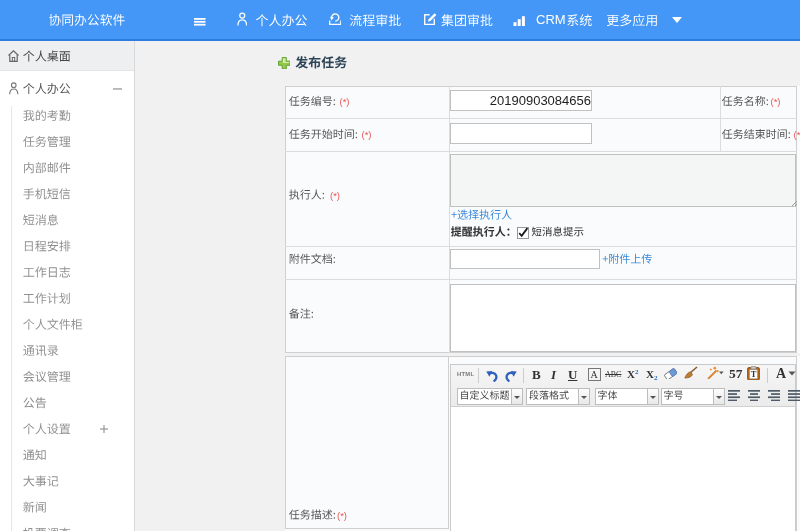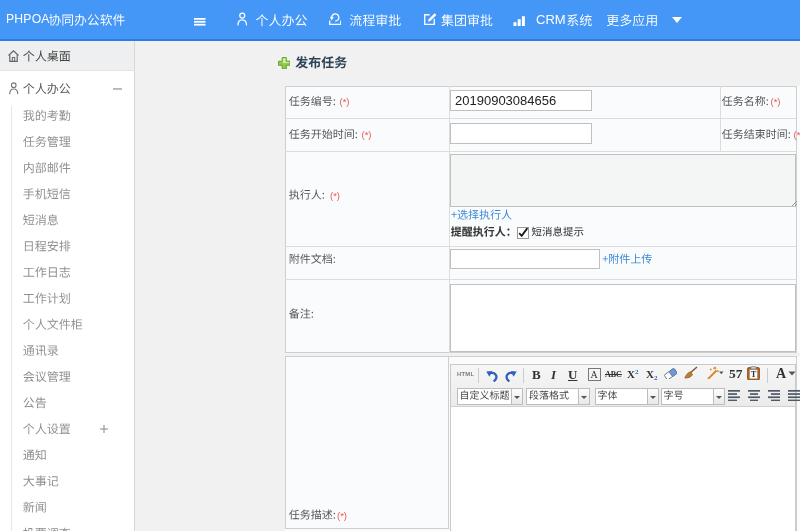--- a/index.html
+++ b/index.html
@@ -22,42 +22,41 @@
 #guide { position:absolute; left:10.5px; top:106px; width:1px; height:425px; background:#e7e7e7; }
 
 #tbl1 { position:absolute; left:285px; top:85.5px; width:512px; height:267px;
   background:#fafbfc; border:1px solid #cfcfcf; }
 #tbl2l { position:absolute; left:285px; top:356px; width:164px; height:172.5px;
   background:#fafbfc; border:1px solid #cfcfcf; border-top:1px solid #cfcfcf; }
 #tbl2r { position:absolute; left:449px; top:356px; width:348px; height:175px;
   background:#fafbfc; border-top:1px solid #cfcfcf; border-right:1px solid #cfcfcf; }
 .hline { position:absolute; left:285px; width:512px; height:1px; background:#dcdcdc; }
 .vline { position:absolute; width:1px; background:#dcdcdc; }
-input,textarea { position:absolute; border:1px solid #c0c0c0; background:#fff; }
+input,textarea { position:absolute; border:1px solid #c0c0c0; background:#fff;text-align:right; }
 .inp { height:21px; width:142px; left:450px; font-size:13px; color:#222; padding-left:4px;
   font-family:"Liberation Sans",sans-serif; }
 .star { position:absolute; color:#ec5452; font-size:9.5px; z-index:60; }
 
 #ed { position:absolute; left:450px; top:363.5px; width:346px; height:167.5px;
   border:1px solid #c9c9c9; border-bottom:0; background:#fff; }
 #edtb { position:absolute; left:0; top:0; width:344px; height:42.5px;
   background:linear-gradient(#f6f6f6,#ebebeb); border-bottom:1px solid #d0d0d0; }
 .sep { position:absolute; top:3px; width:1px; height:15px; background:#ccc; }
 .tbt { position:absolute; color:#333; }
 .combo { position:absolute; top:23px; height:17.5px; background:#fff; border:1px solid #bdbdbd; }
 .cara { position:absolute; top:23px; height:17.5px; width:11px; background:linear-gradient(#fdfdfd,#e8e8e8);
   border:1px solid #bdbdbd; border-left:0; }
 .cara:after { content:""; position:absolute; left:2px; top:7px; border:3.2px solid transparent;
   border-top-color:#555; }
 </style></head>
 <body>
 <div id="page">
 <div id="hdr"></div>
     <div id="hdrline"></div>
-<div id="logo">PHPOA</div>
 <div class="abs" style="left:536px;top:0;height:53px;line-height:40px;color:#fff;font-size:13px;">CRM</div>
 <div id="side"></div>
     <div id="sidetop"></div>
     <div id="guide"></div>
 
 <div id="tbl1"></div>
     <div class="abs" style="left:797px;top:85.5px;width:3px;height:267px;background:#fafbfc"></div>
     <div class="abs" style="left:797px;top:356px;width:3px;height:175px;background:#fafbfc"></div>
 <div class="hline" style="top:117.5px"></div>
 <div class="hline" style="top:150.5px"></div>
@@ -84,21 +83,21 @@
     <div id="tbl2r"></div>
 <div id="ed">
   <div id="edtb"></div>
   <div class="tbt" style="left:6px;top:6px;font-size:5.8px;font-weight:bold;color:#777;letter-spacing:0.3px">HTML</div>
   <div class="sep" style="left:27px"></div>
   <div class="sep" style="left:72px"></div>
   <div class="tbt" style="left:81px;top:2px;font-size:13px;font-weight:bold;font-family:'Liberation Serif',serif">B</div>
   <div class="tbt" style="left:100px;top:2px;font-size:13px;font-weight:bold;font-style:italic;font-family:'Liberation Serif',serif">I</div>
   <div class="tbt" style="left:117px;top:2px;font-size:13px;font-weight:bold;text-decoration:underline;font-family:'Liberation Serif',serif">U</div>
   <div class="tbt" style="left:136.5px;top:3px;width:13px;height:13px;border:1px solid #777;font-size:10px;font-family:'Liberation Serif',serif;text-align:center;line-height:12px">A</div>
-  <div class="tbt" style="left:154px;top:5.5px;font-size:8px;font-weight:bold;font-family:'Liberation Serif',serif;text-decoration:line-through">ABC</div>
+  <div class="tbt" style="left:154px;top:5.5px;font-size:8px;font-weight:normal;font-family:'Liberation Serif',serif;text-decoration:line-through">ABC</div>
   <div class="tbt" style="left:176px;top:3px;font-size:11px;font-weight:bold;font-family:'Liberation Serif',serif">X<span style="font-size:7px;color:#2a66c8;vertical-align:4px">2</span></div>
   <div class="tbt" style="left:195px;top:3px;font-size:11px;font-weight:bold;font-family:'Liberation Serif',serif">X<span style="font-size:7px;color:#2a66c8;vertical-align:-2px">2</span></div>
   <div class="tbt" style="left:278px;top:1.5px;font-size:13.5px;font-weight:bold;font-family:'Liberation Serif',serif">57</div>
   <div class="sep" style="left:316px"></div>
   <div class="tbt" style="left:325px;top:1px;font-size:14px;font-weight:bold;font-family:'Liberation Serif',serif">A</div>
   <div class="combo" style="left:5.5px;width:55.5px"></div>
       <div class="cara" style="left:61px"></div>
   <div class="combo" style="left:75px;width:53px"></div>
       <div class="cara" style="left:128px"></div>
   <div class="combo" style="left:143.5px;width:53px"></div>

